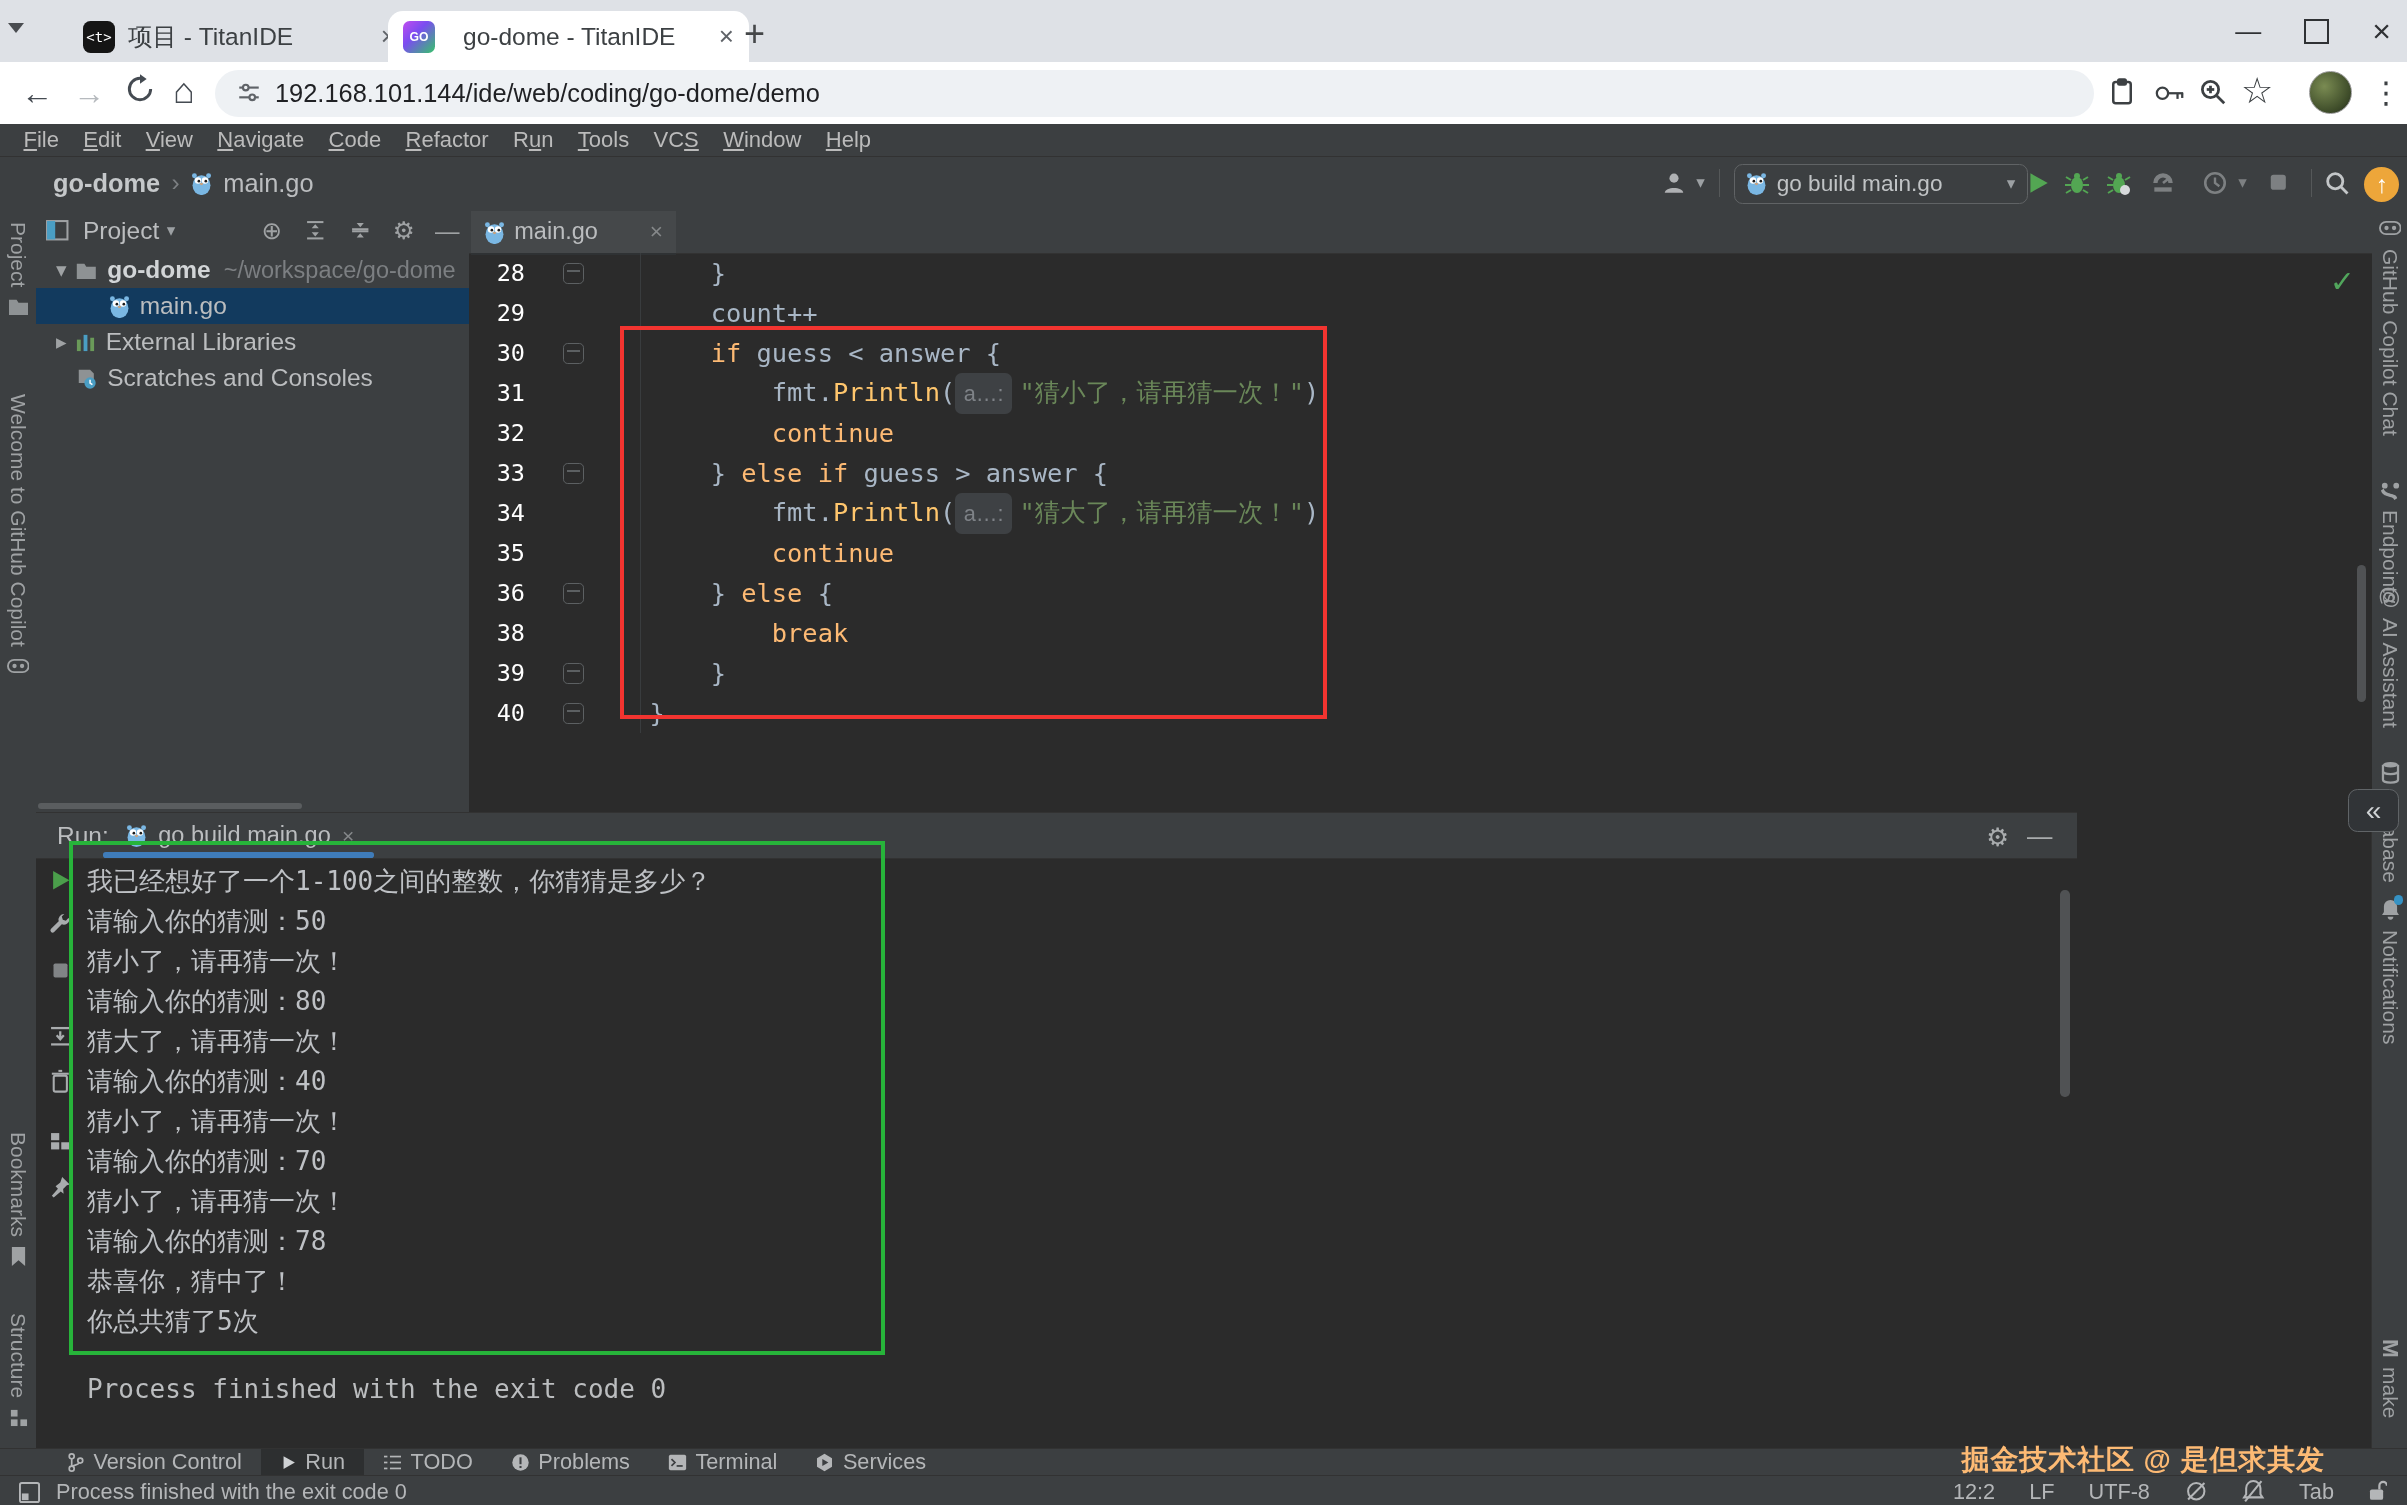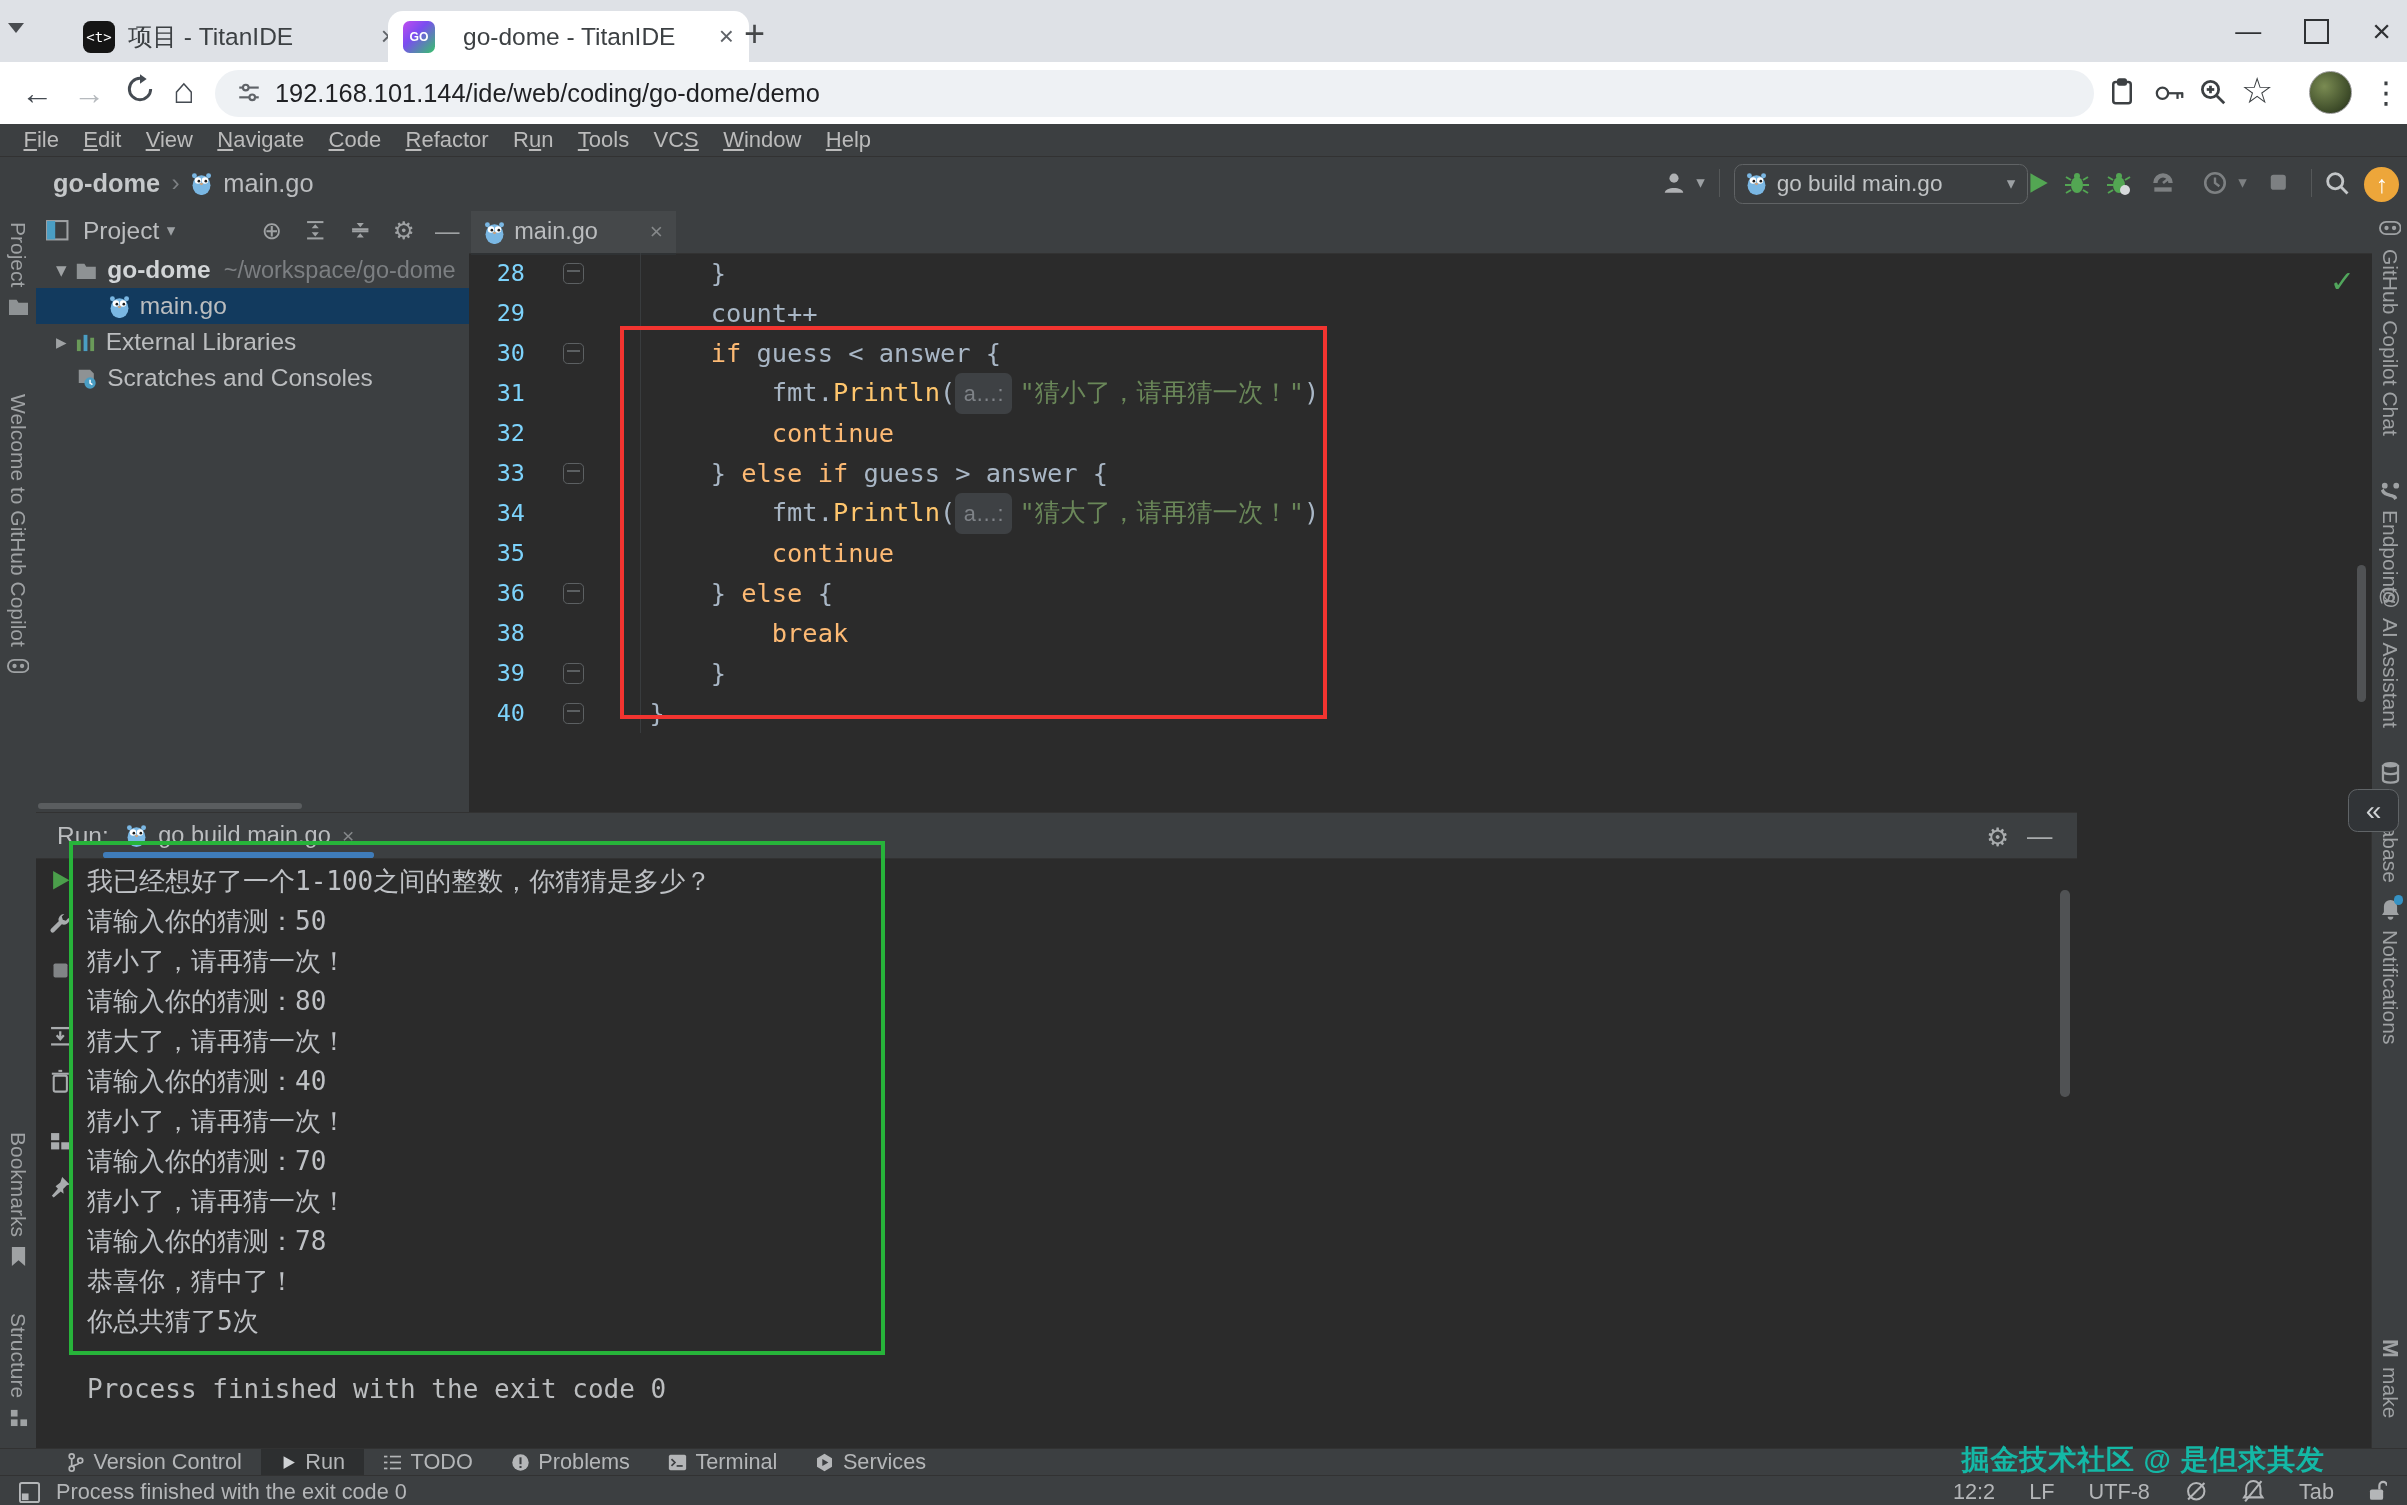--- a/index.html
+++ b/index.html
@@ -75,21 +75,21 @@
   
   .editor{position:absolute;left:469px;top:209px;width:1903px;height:603px;background:#2b2b2b;}
   .tabbar{height:44px;background:#3c3f41;border-bottom:0.9px solid #323232;position:relative;}
   .etab{position:absolute;left:1.9px;top:1.9px;height:42px;width:179px;background:#45484a;display:flex;align-items:center;
         gap:9.4px;padding:0 13px;border-bottom:2.8px solid #2f3234;}
   .etab .nm{font-size:23.5px;color:#bbbdbf;}
   .etab .x{color:#85888a;font-size:22.6px;margin-left:auto;}
   .code-area{position:absolute;top:44px;left:0;right:0;bottom:0;}
   .code-row{display:flex;align-items:center;height:40px;}
   .gutter{width:171px;flex:none;display:flex;align-items:center;border-right:0.9px solid #393c3e;height:100%;}
-  .lnum{width:56px;text-align:right;color:#7dd3fc;font-size:23.5px;font-family:"DejaVu Sans Mono",monospace;flex:none;}
+  .lnum{width:56px;text-align:right;color:#ffffff;font-size:23.5px;font-family:"DejaVu Sans Mono",monospace;flex:none;}
   .foldcol{flex:1;display:flex;}
   .foldbox{width:19px;height:19px;border:1.9px solid #5c6062;border-radius:4.7px;margin-left:38px;position:relative;}
   .foldbox::after{content:"";position:absolute;left:2.8px;right:2.8px;top:6.6px;height:1.9px;background:#5c6062;}
   .codetext{margin:0 0 0 8.5px;font-size:25.4px;line-height:40px;white-space:pre;
         font-family:"DejaVu Sans Mono","DejaVu Sans",monospace;}
   .tk-pl{color:#a9b7c6;} .tk-kw{color:#fdba74;} .tk-fn{color:#ffc66d;} .tk-str{color:#6a8759;}
   .tk-inlay{display:inline-block;background:#3e4144;color:#7e8287;font-size:21.7px;border-radius:6.6px;
         padding:0.9px 8.5px;margin-right:7.5px;font-family:"Liberation Sans",sans-serif;}
   .echeck{position:absolute;right:17px;top:55px;color:#51a65c;font-size:30px;}
   .escroll{position:absolute;right:5.6px;top:356px;width:9.4px;height:137px;background:#505254;border-radius:4.7px;}
@@ -119,21 +119,21 @@
   .bitem.active{background:#2d2f30;}
   .statusbar{position:absolute;left:0;right:0;top:1475px;height:31px;background:#3c3f41;border-top:0.9px solid #323232;
         display:flex;align-items:center;font-size:21.7px;color:#b4b6b8;}
   .stmsg{margin-left:56px;}
   .stright{margin-left:auto;display:flex;align-items:center;gap:34px;padding-right:21px;}
   .switcher{position:absolute;left:19px;top:5.6px;}
 
   
   .ann-red{position:absolute;left:620px;top:326px;width:699px;height:385px;border:4.7px solid #f23430;z-index:50;}
   .ann-green{position:absolute;left:69px;top:841px;width:808px;height:506px;border:4.7px solid #27b43a;z-index:50;}
-  .watermark{position:absolute;right:83px;top:1441px;font-size:28px;font-weight:bold;color:#14b8a6;z-index:40;letter-spacing:0.9px;}
+  .watermark{position:absolute;right:83px;top:1441px;font-size:28px;font-weight:bold;color:#fdba74;z-index:40;letter-spacing:0.9px;}
   svg{display:block;}
 </style>
 </head>
 <body>
 
 <div class="screen">
 
   <div class="tabstrip">
     <div class="tabsearch"></div>
     <div class="tab" style="left:68px;width:313px;">

